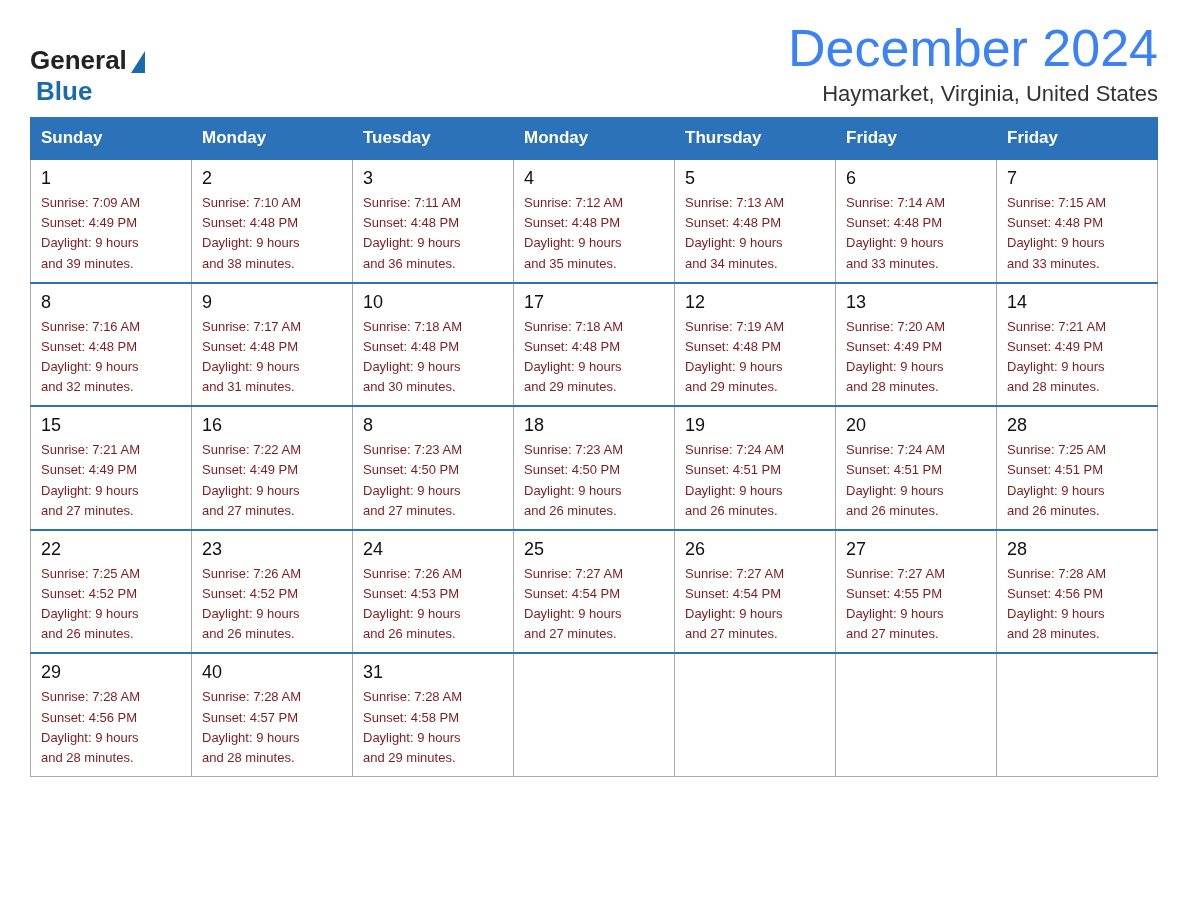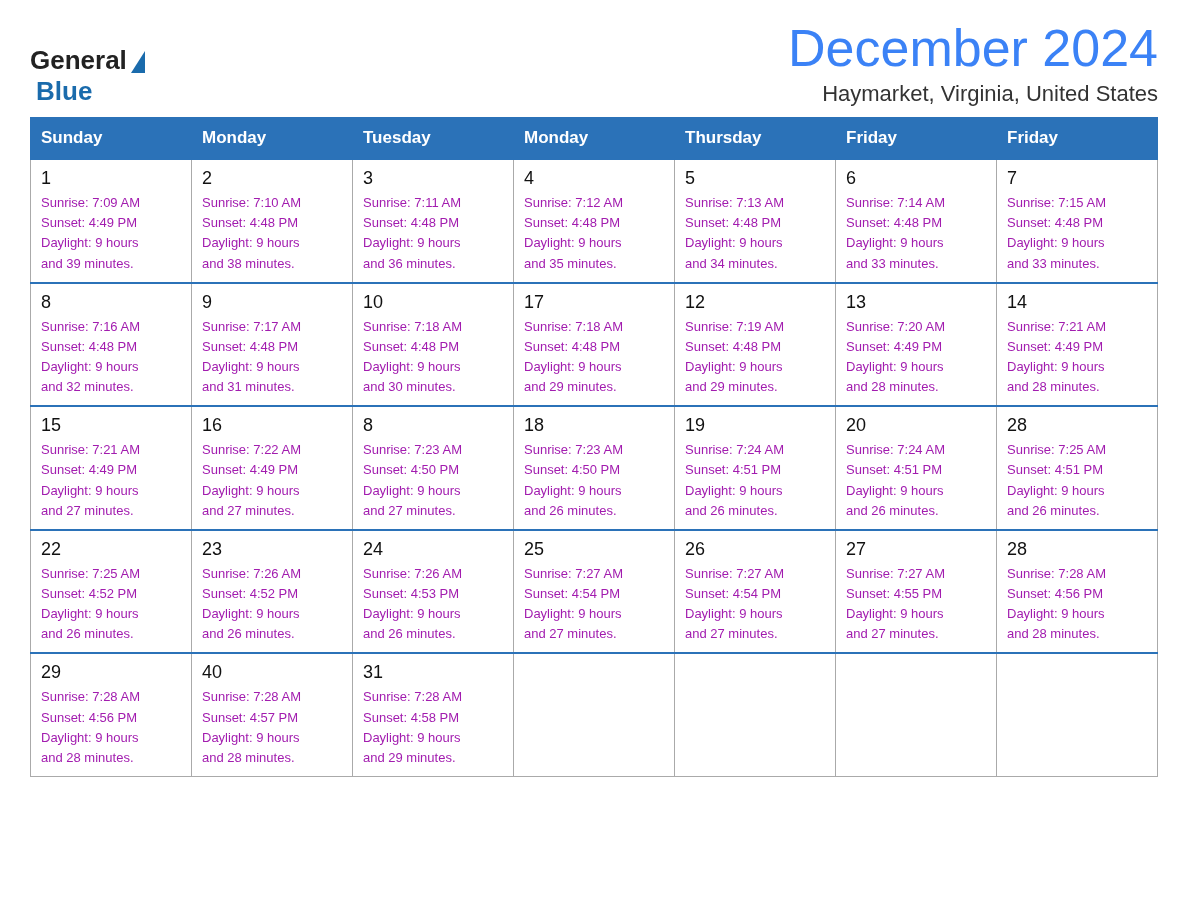--- a/index.html
+++ b/index.html
@@ -85,21 +85,21 @@
       min-height: 110px;
     }
     .day-num {
       font-size: 18px;
       font-weight: normal;
       color: #111;
       margin-bottom: 4px;
     }
     .day-info {
       font-size: 13px;
-      color: #a21caf;
+      color: #7f1d1d;
       line-height: 1.55;
     }
     .calendar tr td {
       background: #fff;
     }
     .calendar tr:nth-child(even) td {
       background: #fff;
     }
     .empty-cell {
       background: #fff;

